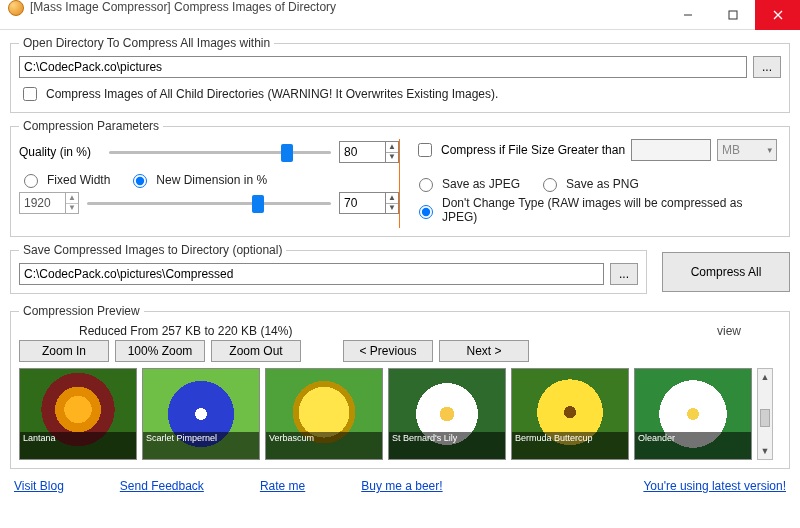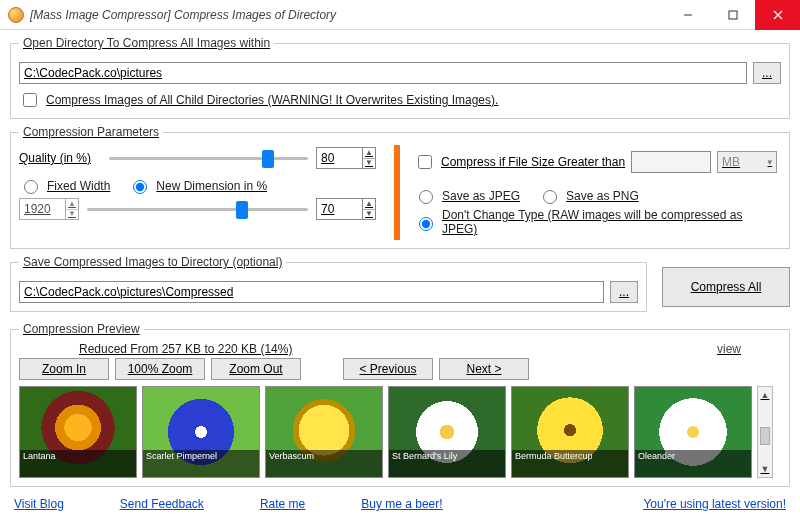--- a/index.html
+++ b/index.html
@@ -1,43 +1,43 @@
 <!DOCTYPE html>
 <html><head>
 <meta charset="utf-8">
 <style>
   * { box-sizing: border-box; font-family: "Segoe UI", Tahoma, sans-serif; font-size: 12px; }
   html, body { margin: 0; padding: 0; }
   body { width: 800px; height: 528px; background: #fff; overflow: hidden; }
 
   
-  .titlebar { height: 30px; background: #fff; display: flex; align-items: center; border-bottom: 1px solid #ddd; font-style: italic; }
+  .titlebar { height: 30px; background: #fff; display: flex; align-items: flex-start; border-bottom: 1px solid #ddd; }
   .titlebar .icon { width: 16px; height: 16px; margin: 0 6px 0 8px; border-radius: 50%; background: radial-gradient(circle at 30% 30%, #ffd27a, #e08a1f); border: 1px solid #c46f0c; }
   .titlebar .title { flex: 1; color: #444; }
   .winbtn { width: 45px; height: 30px; display: flex; align-items: center; justify-content: center; color: #333; }
   .winbtn.close { background: #e81123; color: #fff; }
   .winbtn svg { width: 10px; height: 10px; }
   .winbtn.close svg { stroke: #fff; }
 
-  .client { padding: 6px 10px 0 10px; text-decoration: underline; }
+  .client { padding: 6px 10px 0 10px; }
 
   fieldset { border: 1px solid #ccc; margin: 0 0 6px 0; padding: 6px 8px 8px 8px; }
   legend { color: #333; padding: 0 4px; }
 
-  .row { display: flex; align-items: center; gap: 6px; margin-top: 6px; }
+  .row { display: flex; align-items: center; gap: 6px; }
   .txt { height: 22px; border: 1px solid #888; padding: 2px 4px; background: #fff; }
   .btn { height: 22px; border: 1px solid #999; background: #e9e9e9; padding: 0 10px; display: inline-flex; align-items: center; justify-content: center; }
   .btn.small { width: 28px; padding: 0; }
   .btn.big { height: 40px; width: 128px; justify-content: center; }
 
   .chk { display: flex; align-items: center; gap: 6px; }
   .chk input { width: 14px; height: 14px; }
 
   .params { display: flex; }
-  .params .left { flex: 1 1 50%; padding-right: 18px; border-right: 6px solid #f97316; }
+  .params .left { flex: 1 1 50%; padding-right: 0; border-right: 1px solid #f97316; }
   .params .right { flex: 1 1 50%; padding-left: 14px; }
 
   .slider-row { display: flex; align-items: center; gap: 8px; margin: 2px 0 8px 0; }
   .slider { position: relative; flex: 1; height: 20px; }
   .slider .track { position: absolute; left: 0; right: 0; top: 9px; height: 3px; background: #bdbdbd; border-radius: 2px; }
   .slider .thumb { position: absolute; top: 2px; width: 12px; height: 18px; background: #0a7ef2; border-radius: 2px; transform: translateX(-50%); }
 
   .spin { display: flex; align-items: stretch; height: 22px; border-radius: 10px; }
   .spin input { width: 46px; border: 1px solid #888; border-right: none; padding: 0 4px; }
   .spin .arrows { display: flex; flex-direction: column; border: 1px solid #888; width: 14px; }

